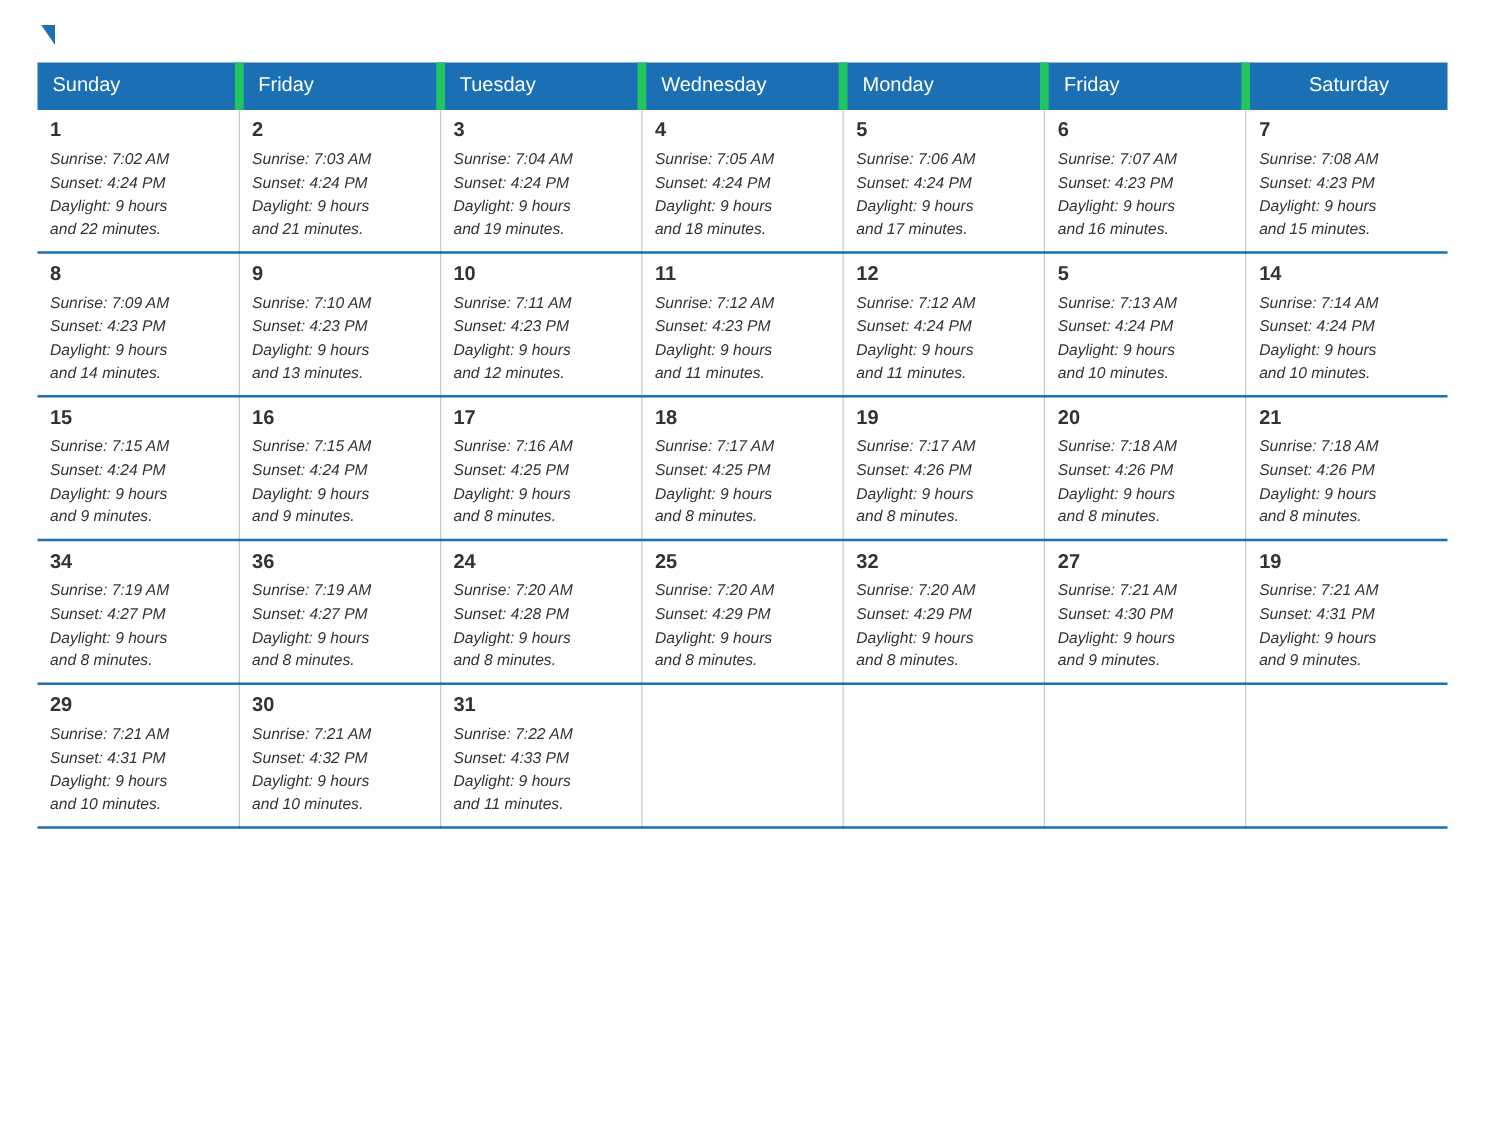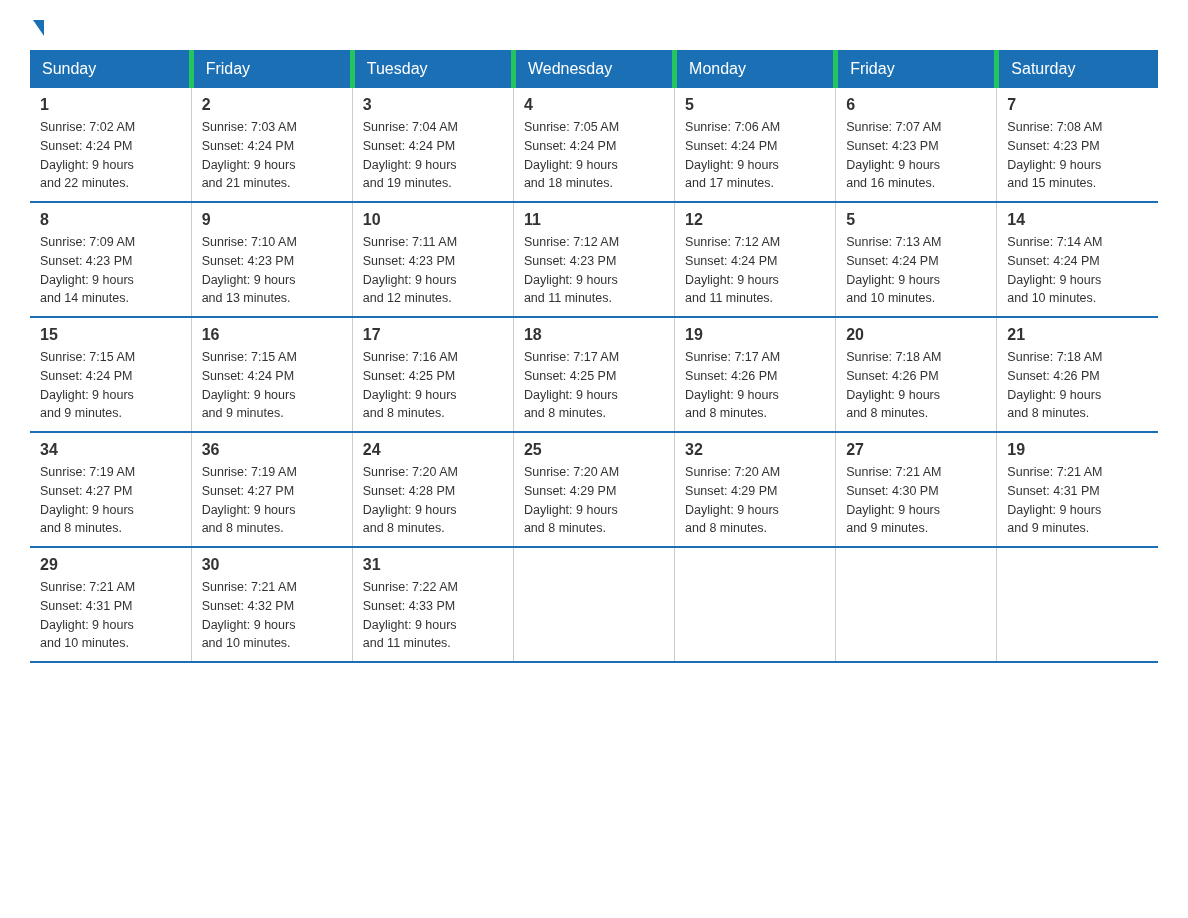--- a/index.html
+++ b/index.html
@@ -41,24 +41,25 @@
     }
     thead tr {
       background-color: #1a6fb5;
       color: white;
     }
     thead th {
       padding: 10px 12px;
       font-size: 16px;
       font-weight: normal;
       text-align: left;
-      border-right: 5px solid #22c55e;
+      border-right: 7px solid #22c55e;
     }
     thead th:last-child {
       border-right: none;
+      text-align: center;
     }
     tbody tr {
       border-bottom: 2px solid #1a6fb5;
     }
     tbody td {
       padding: 8px 10px;
       vertical-align: top;
       font-size: 13px;
       color: #333;
       border-right: 1px solid #ccc;
@@ -71,20 +72,21 @@
     .day-number {
       font-size: 16px;
       font-weight: bold;
       display: block;
       margin-bottom: 4px;
     }
     .day-info {
       font-size: 12.5px;
       line-height: 1.5;
       color: #333;
+      font-style: italic;
     }
     .empty-cell {
       background: #fff;
     }
   </style>
 </head>
 <body>
 
 <div class="header">
   <div class="logo">

